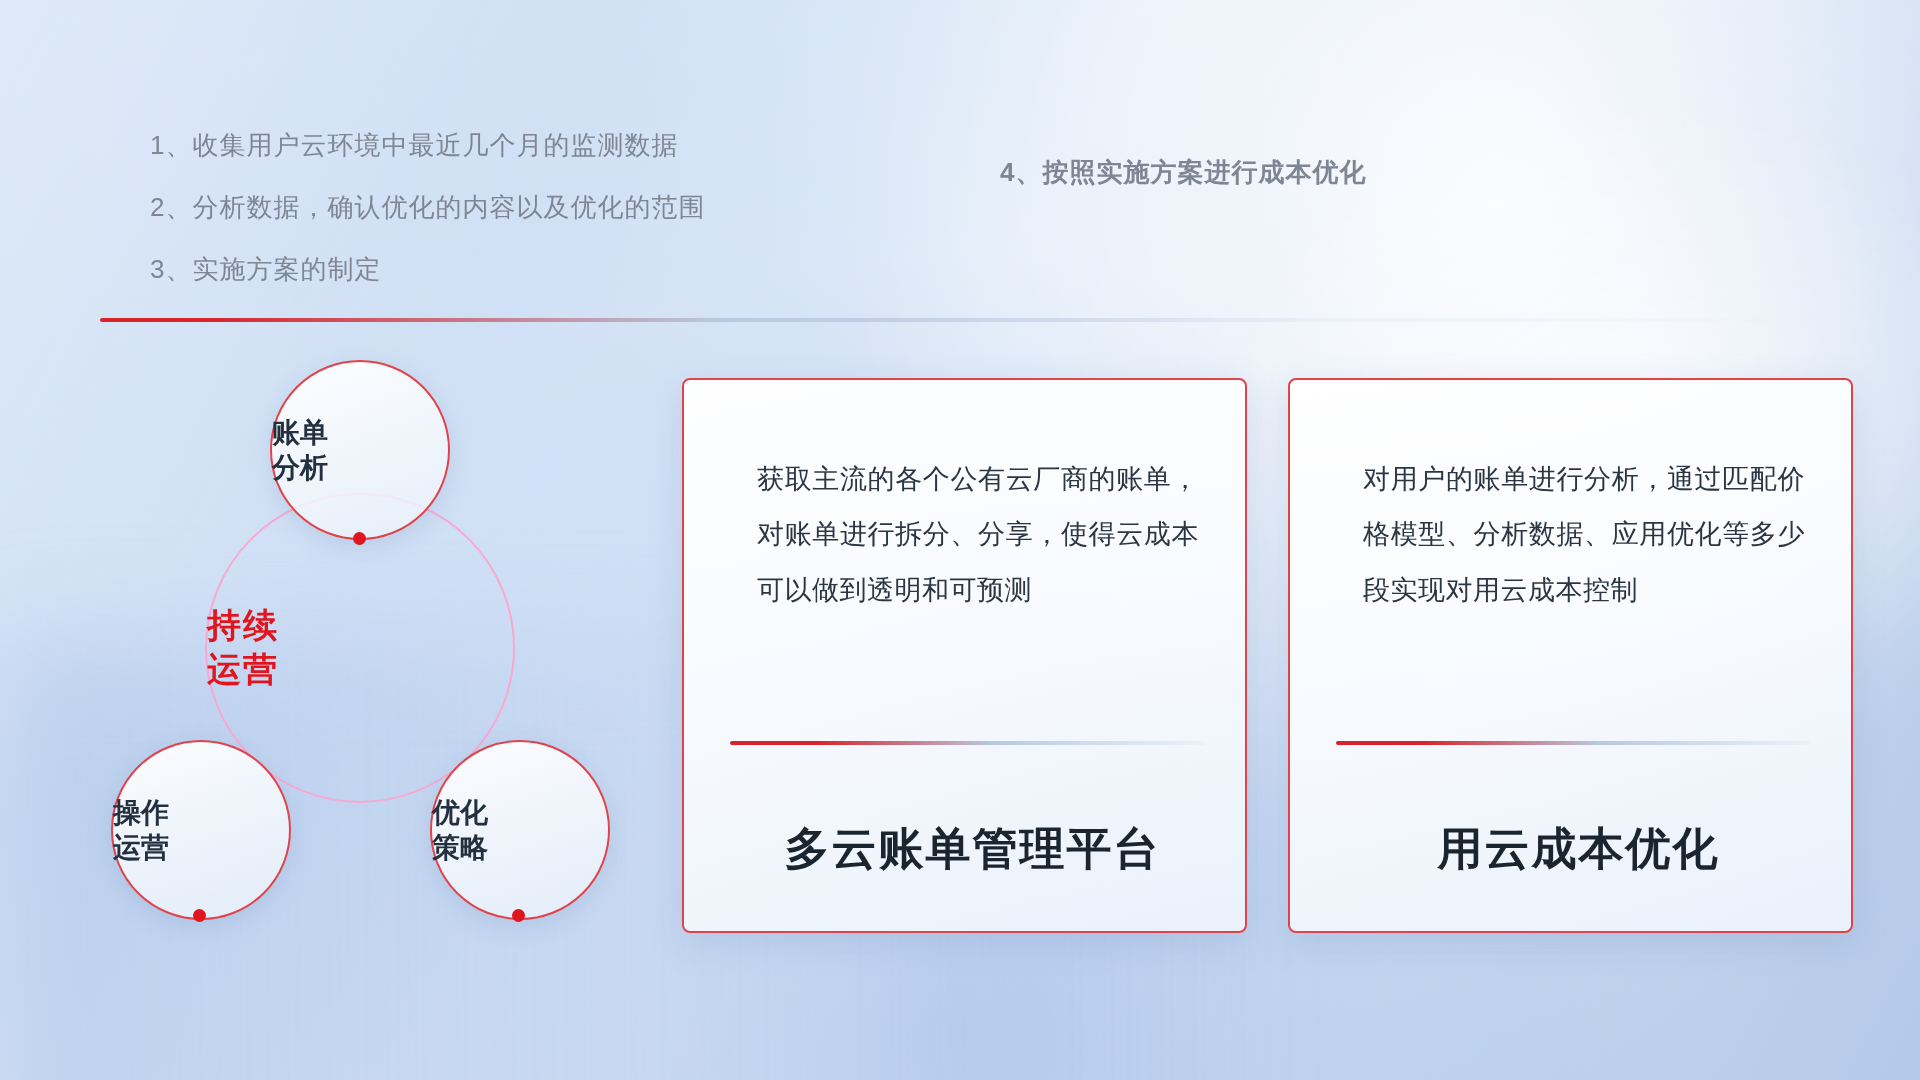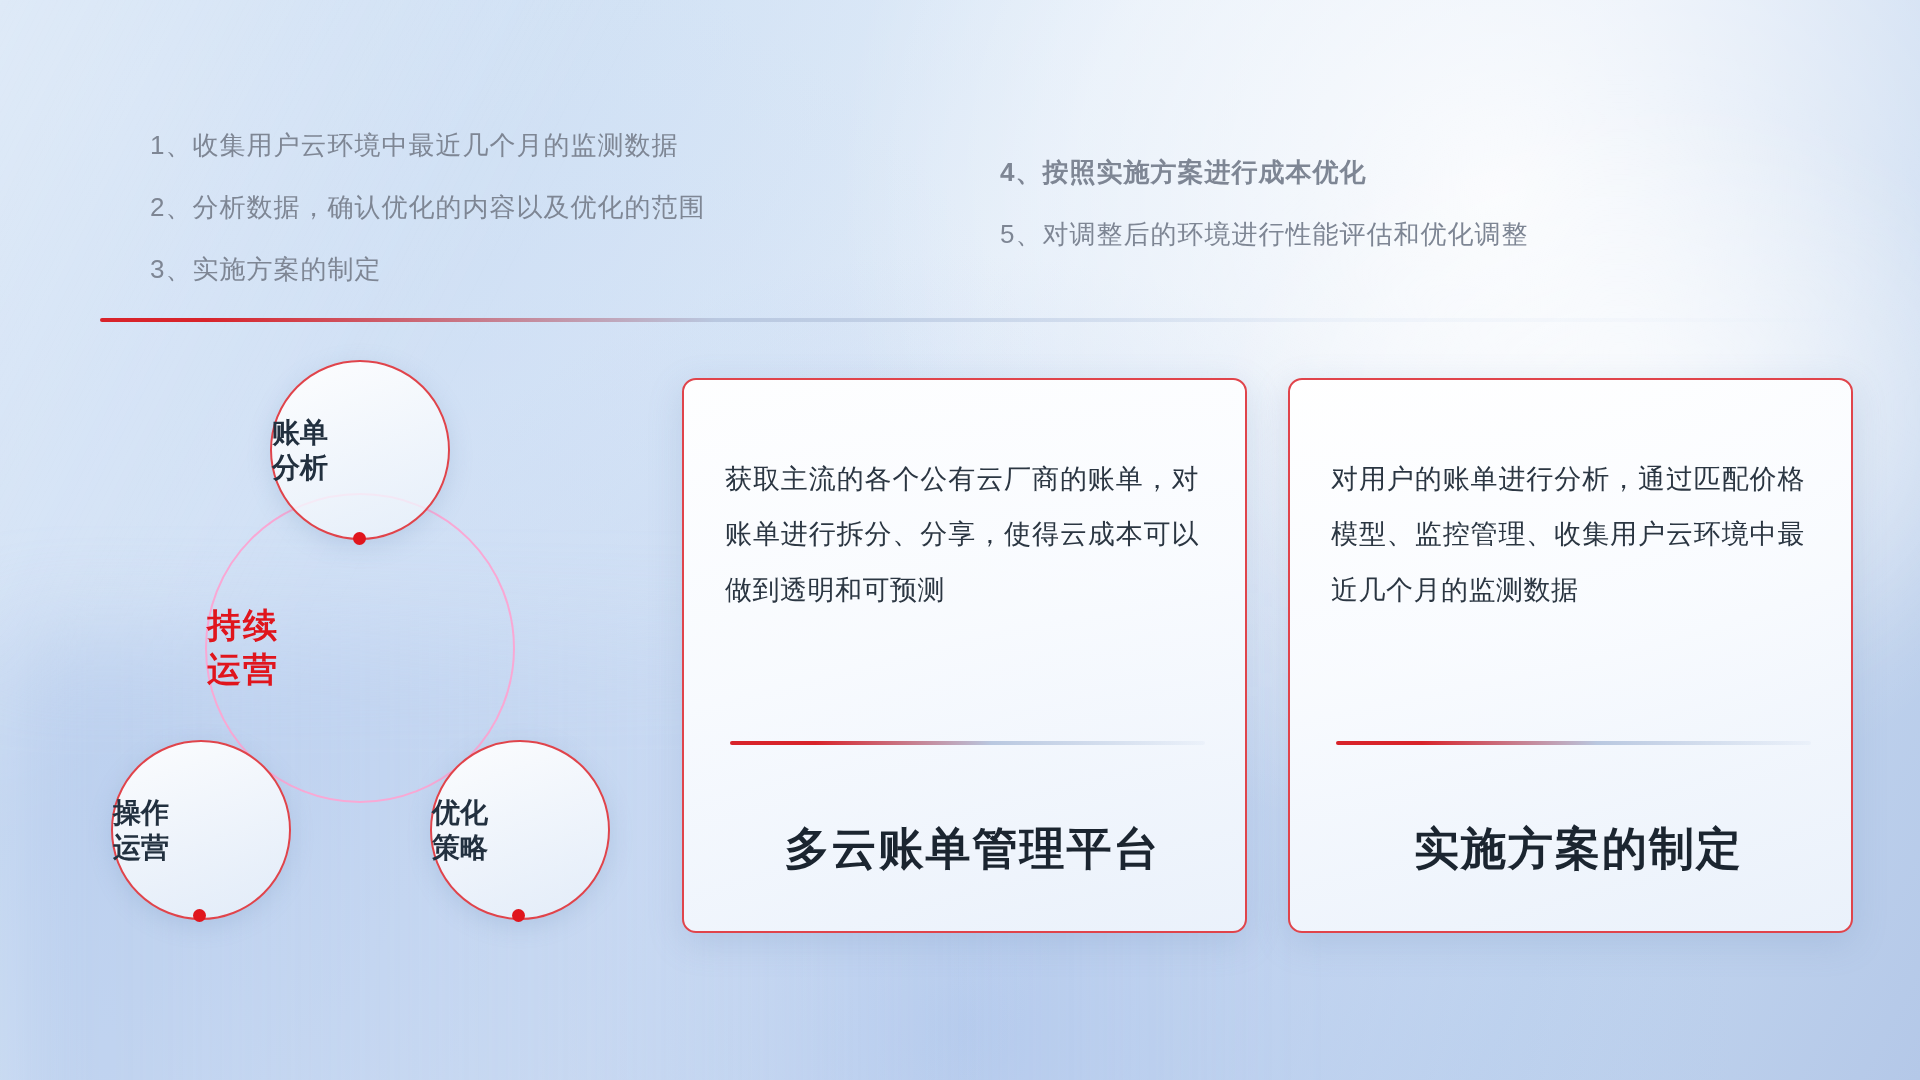--- a/index.html
+++ b/index.html
@@ -125,24 +125,24 @@
   .dot-left { left: 98px; top: 564px; }
   .dot-right { left: 417px; top: 564px; }
 
   
   .card {
     position: absolute;
     top: 378px;
     width: 565px;
     height: 555px;
     border: 2px solid #e0444b;
-    border-radius: 14px;
+    border-radius: 8px;
     background: linear-gradient(165deg, rgba(255,255,255,0.97) 0%, rgba(250,252,255,0.95) 45%, rgba(238,244,252,0.92) 100%);
     box-shadow: 0 10px 34px rgba(110,140,185,0.22);
-    padding: 72px 46px 0 41px;
+    padding: 72px 46px 0 73px;
   }
   .card-1 { left: 682px; }
   .card-2 { left: 1288px; }
   .card-body {
     color: #2b3642;
     font-size: 27px;
     line-height: 2.05;
     letter-spacing: 0.5px;
     text-align: justify;
   }
@@ -172,21 +172,20 @@
 
 <div class="bg-streak streak-1"></div>
 <div class="bg-streak streak-2"></div>
 <div class="bg-streak streak-3"></div>
 
 <div class="steps">
   <div class="step-line col-a row-1">1、收集用户云环境中最近几个月的监测数据</div>
   <div class="step-line col-a row-2">2、分析数据，确认优化的内容以及优化的范围</div>
   <div class="step-line col-a row-3">3、实施方案的制定</div>
   <div class="step-line col-b rowb-1">4、按照实施方案进行成本优化</div>
-  <div class="step-line col-b rowb-2">5、对调整后的环境进行性能评估和优化调整</div>
 </div>
 
 <div class="divider"></div>
 
 <div class="venn">
   <div class="venn-circle c-center">
     <div class="venn-label">
       <div>持续</div>
       <div>运营</div>
     </div>
@@ -218,16 +217,16 @@
   <div class="dot dot-right"></div>
 </div>
 
 <div class="card card-1">
   <div class="card-body">获取主流的各个公有云厂商的账单，对账单进行拆分、分享，使得云成本可以做到透明和可预测</div>
   <div class="card-rule"></div>
   <div class="card-title">多云账单管理平台</div>
 </div>
 
 <div class="card card-2">
-  <div class="card-body">对用户的账单进行分析，通过匹配价格模型、监控管理、收集用户云环境中最近几个月的监测数据</div>
+  <div class="card-body">对用户的账单进行分析，通过匹配价格模型、分析数据、应用优化等多少段实现对用云成本控制</div>
   <div class="card-rule"></div>
-  <div class="card-title">实施方案的制定</div>
+  <div class="card-title">用云成本优化</div>
 </div>
 
 </body></html>

